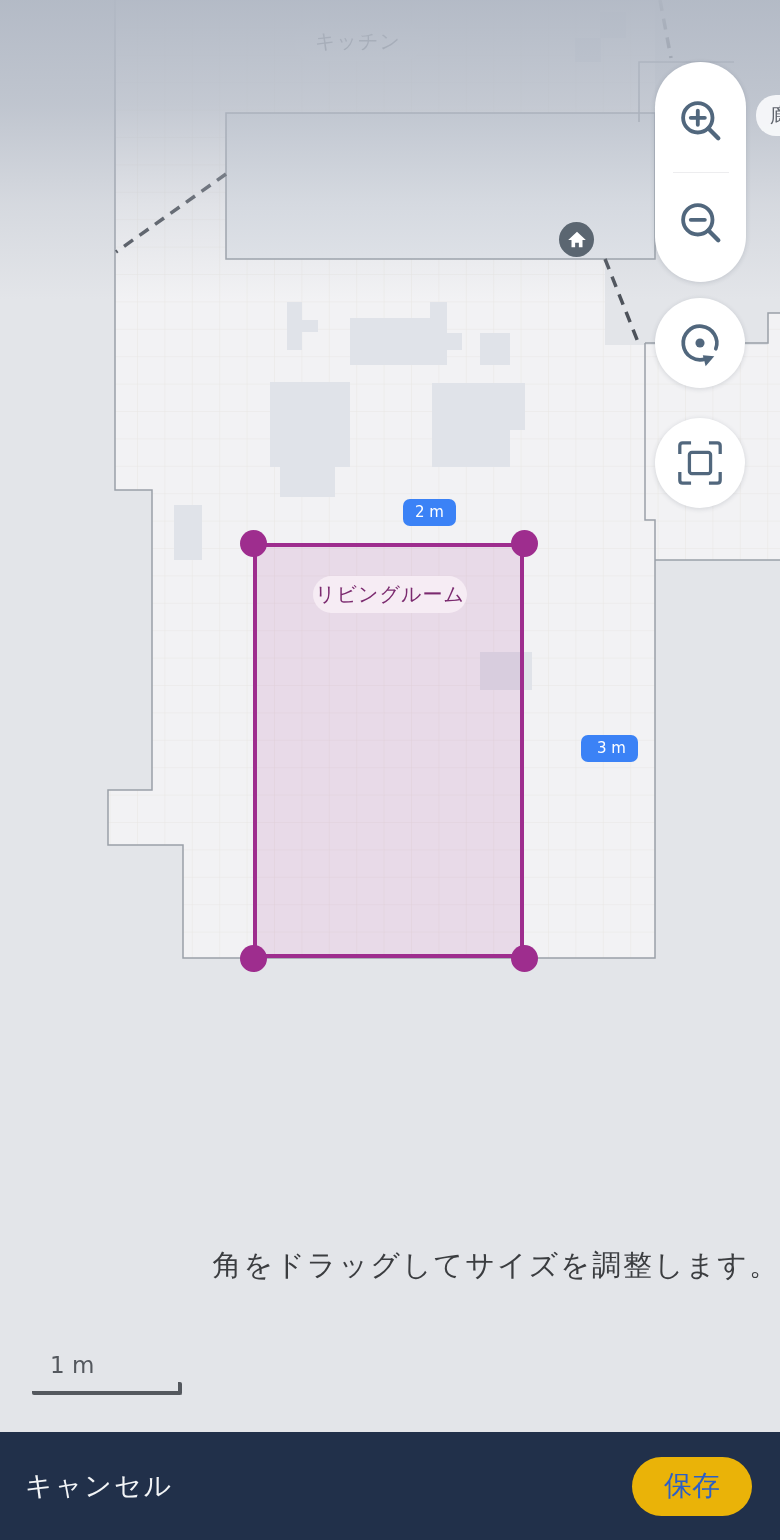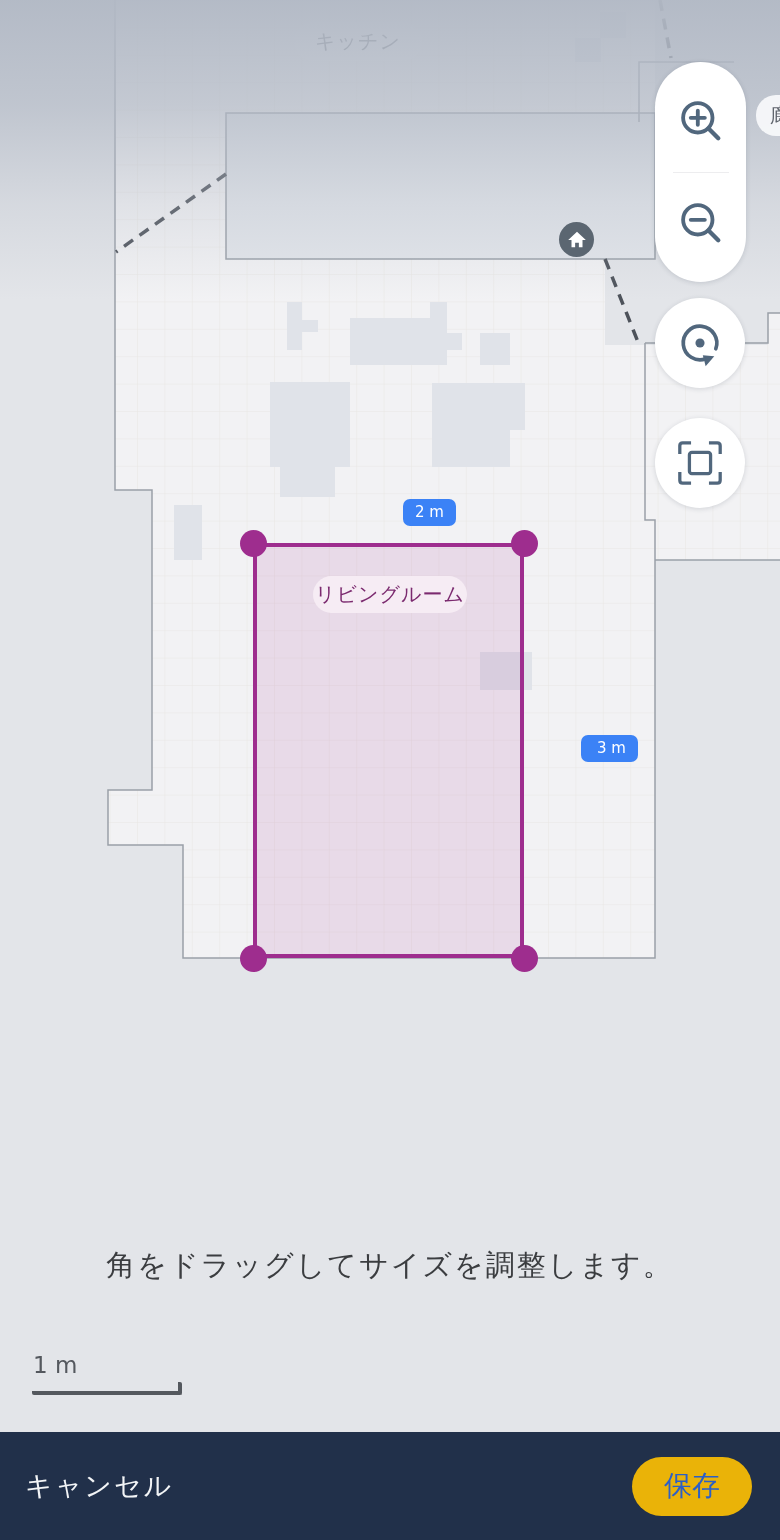--- a/index.html
+++ b/index.html
@@ -38,24 +38,24 @@
   .zoom-div { width:56px; height:1px; background:#ededef; }
   .round-btn { border-radius:50%; width:90px; height:90px; border:none; cursor:pointer; }
   .btn-rotate { left:655px; top:298px; }
   .btn-fit { left:655px; top:418px; }
   .icon { display:block; }
 
   .dock { position:absolute; left:559px; top:222px; width:35px; height:35px; border-radius:50%;
           background:#5b6671; z-index:3; display:flex; align-items:center; justify-content:center; }
 
   
-  .hint { position:absolute; left:0; top:1246px; width:780px; text-align:center; color:#3b3d40;
+  .hint { position:absolute; left:0; top:1246px; width:780px; text-align:right; color:#3b3d40;
           font-size:29px; letter-spacing:2px; z-index:3; }
   .scale { position:absolute; left:32px; top:1352px; z-index:3; color:#54585e; }
-  .scale-label { font-size:23px; display:block; margin-bottom:4px; margin-left:1px; }
+  .scale-label { font-size:23px; display:block; margin-bottom:4px; margin-left:18px; }
   .scale-bar { width:150px; height:13px; border-bottom:4.5px solid #54585e; border-right:4.5px solid #54585e; border-radius:2px; }
 
   
   .bottom-bar { position:absolute; left:0; top:1432px; width:780px; height:108px; background:#21304a;
                 display:flex; align-items:center; justify-content:space-between; padding:0 28px 0 25px; z-index:6;gap:32px; }
   .cancel-btn { background:none; border:none; color:#f3f5f7; font-size:27px; letter-spacing:2px; cursor:pointer;
                 font-family:"DejaVu Sans", sans-serif; }
   .save-btn { width:120px; height:59px; border-radius:30px; background:#eab308; border:none; color:#2b5fc7;
               font-size:28px; cursor:pointer; font-family:"DejaVu Sans", sans-serif; }
 </style>

